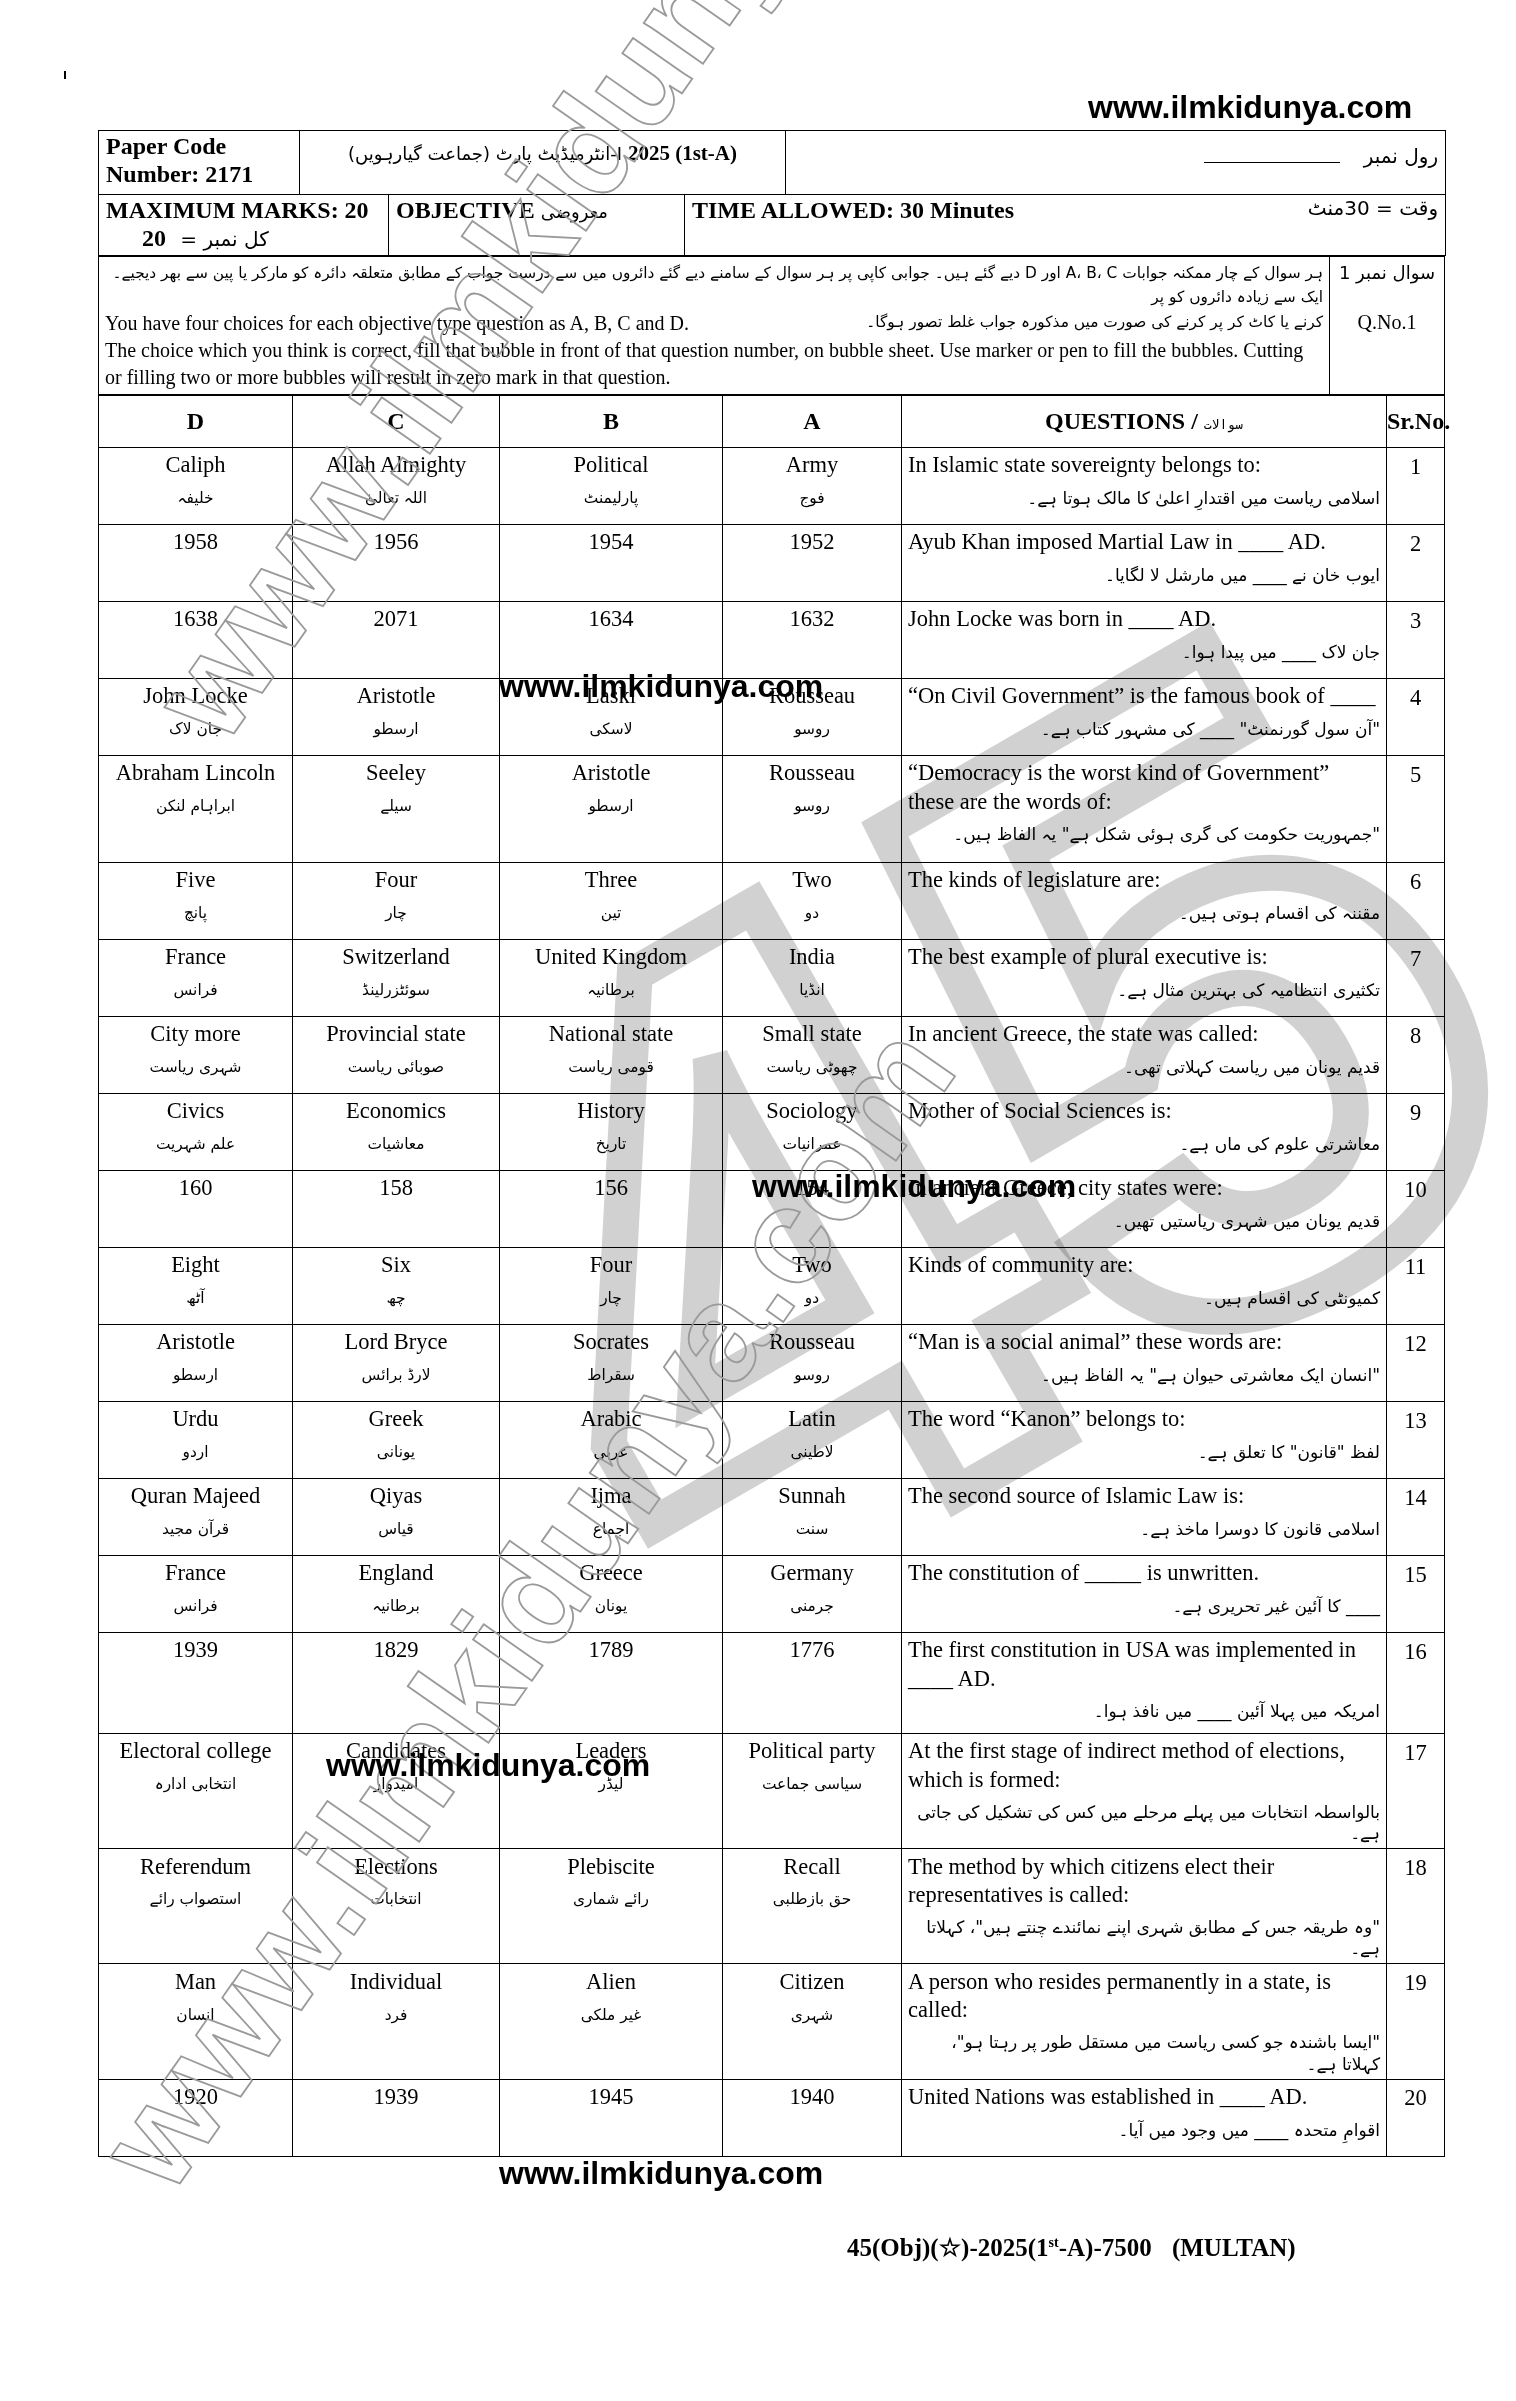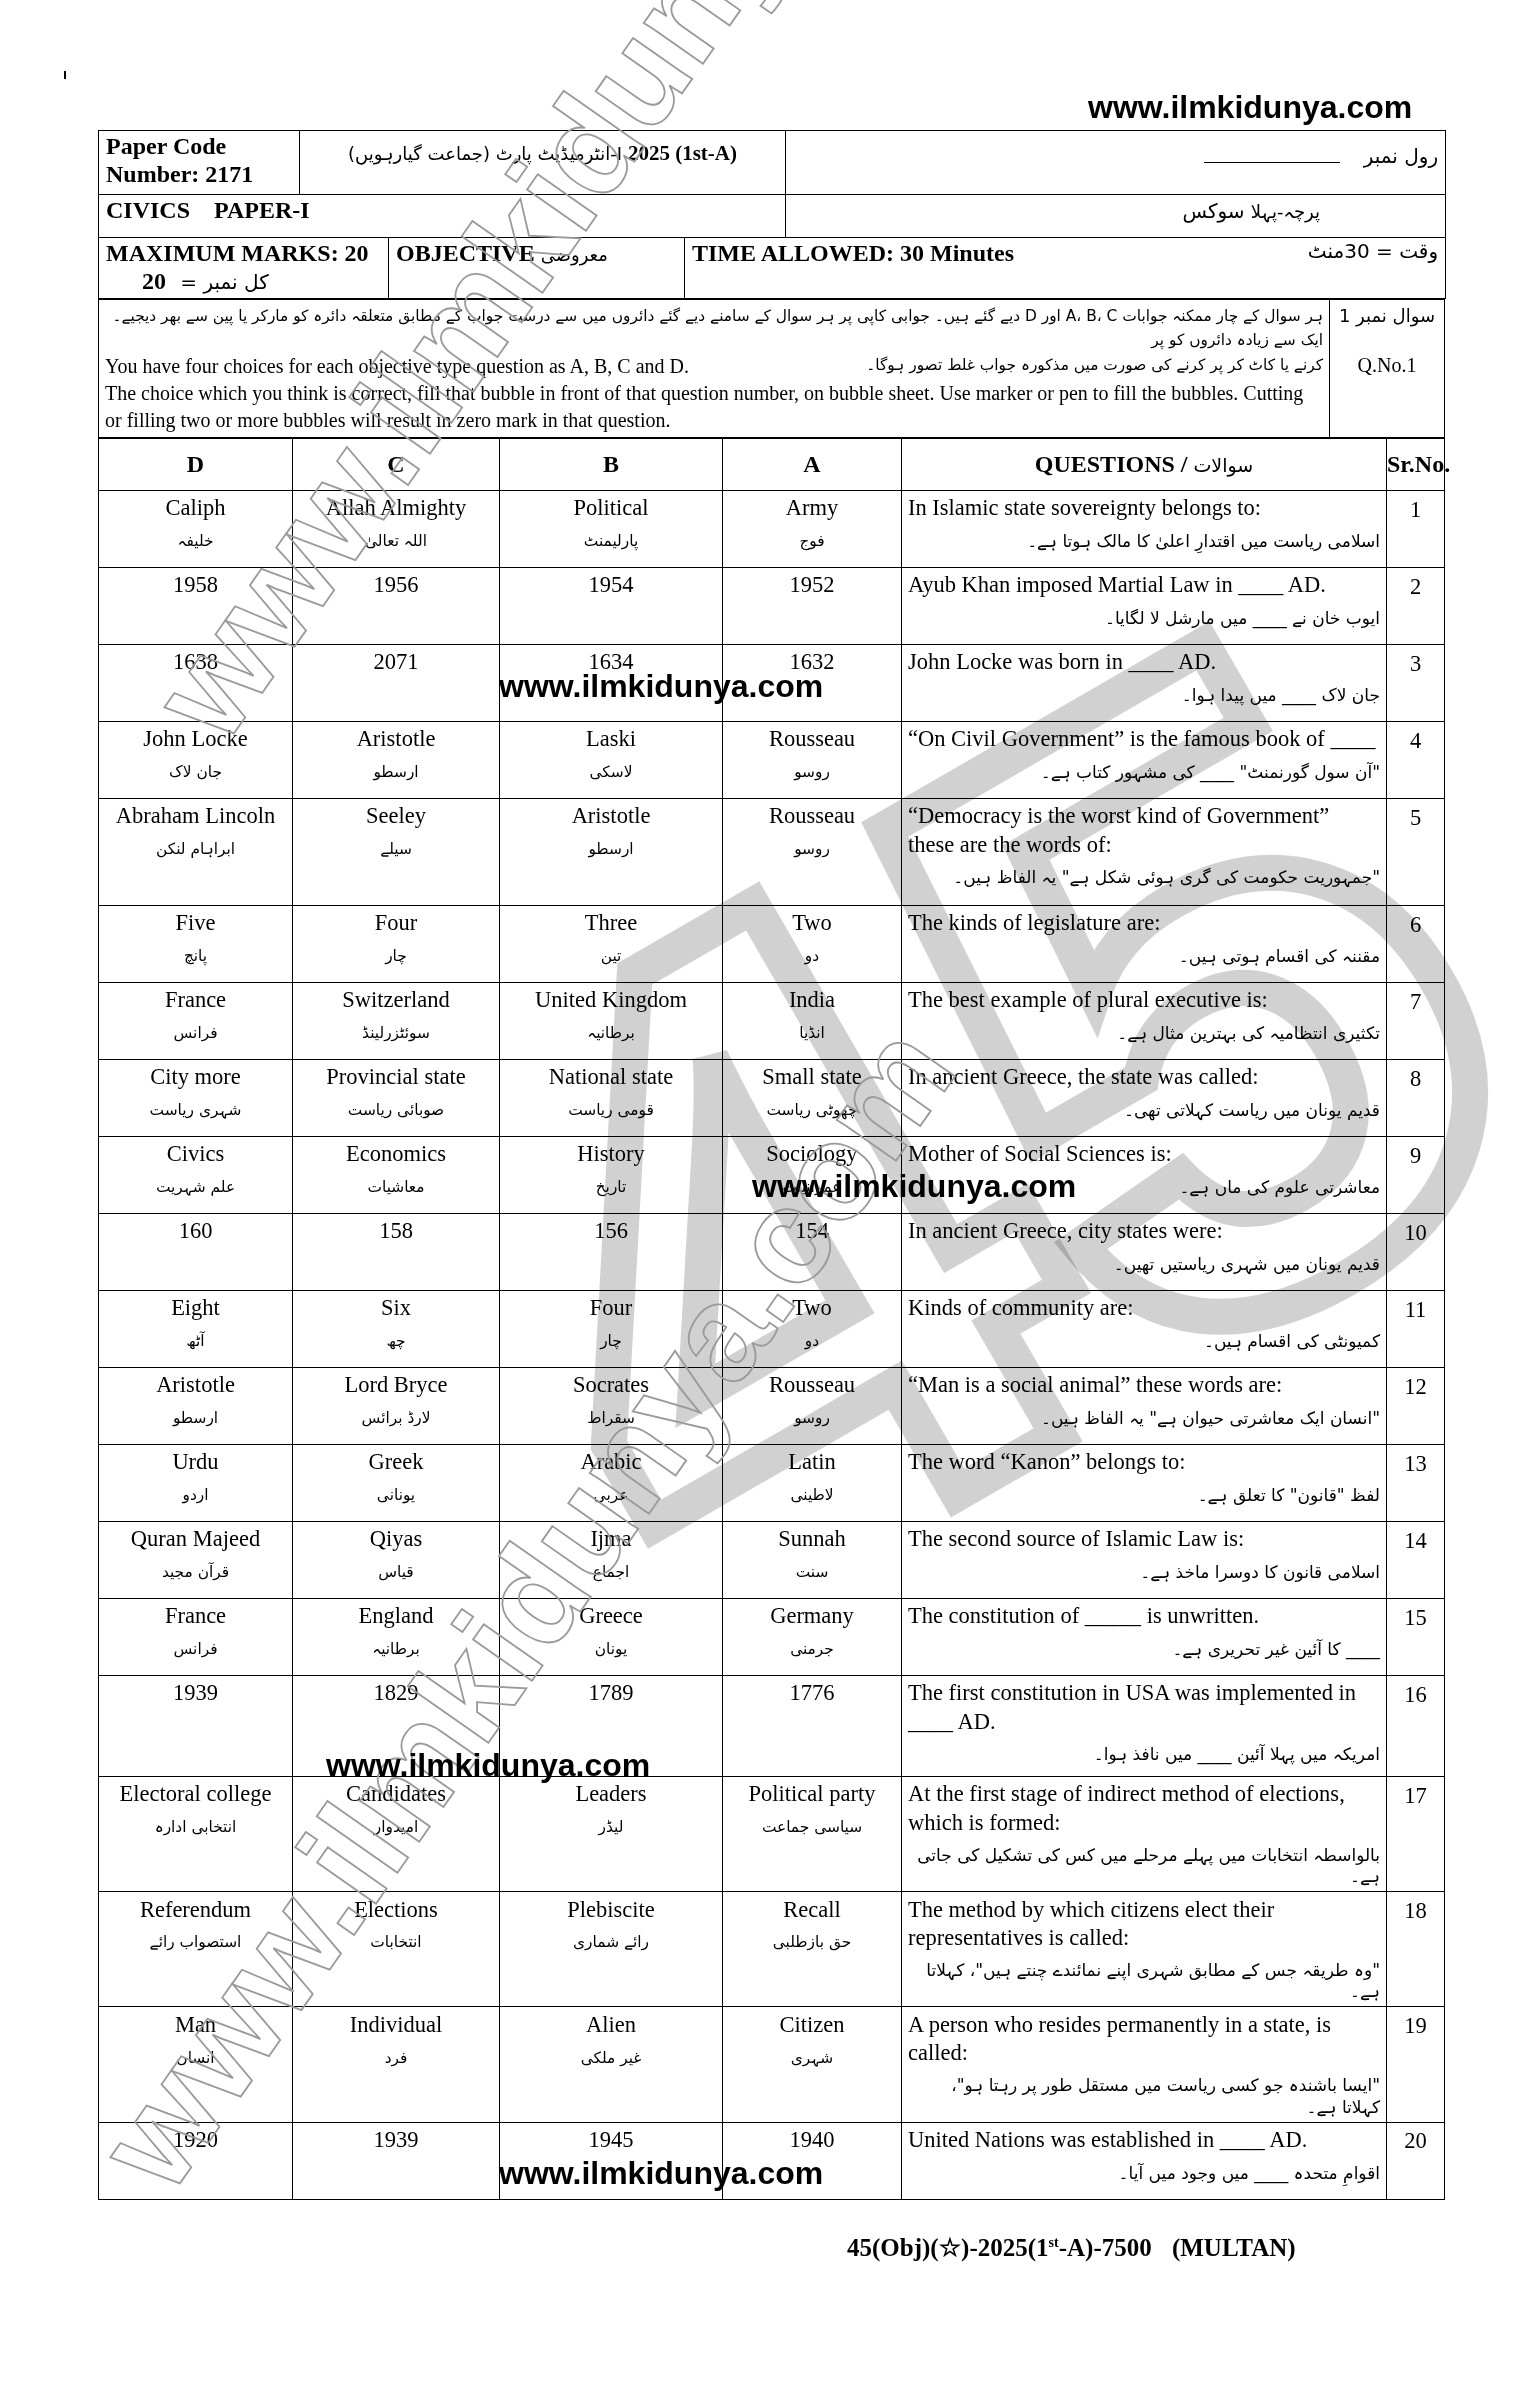--- a/index.html
+++ b/index.html
@@ -12,21 +12,21 @@
   table { border-collapse:collapse; width:100%; table-layout:fixed; }
   td, th { border:1.8px solid #000; padding:0; vertical-align:top; }
   .hdr td { font-size:24px; font-weight:bold; padding:2.4px 7px; line-height:1.15; }
   .urdu { font-family:"DejaVu Sans", sans-serif; direction:rtl; font-weight:normal; }
   .hdr .urdu { font-size:20px; }
   .instr td { font-size:20px; padding:3.6px 6px; line-height:1.35; }
   .instr .urdu-line { font-family:"DejaVu Sans",sans-serif; direction:rtl; font-size:15.4px; line-height:1.6; text-align:right; }
   .qno { text-align:center; font-size:21px; }
   .qno .urdu { font-size:18px; }
   .colhead th { font-size:24px; font-weight:bold; text-align:center; padding:4.7px 0; height:41px; vertical-align:middle; }
-  .colhead th .urdu { font-size:19px; }
+  .colhead th .urdu { font-size:13px;font-family:Liberation Mono, monospace; }
   .qrow td { font-size:22.5px; line-height:1.25; }
   .opt { text-align:center; padding:3.6px 3.6px; }
   .opt .en { display:block; }
   .opt .ur { display:block; font-family:"DejaVu Sans",sans-serif; direction:rtl; font-size:15.4px; margin-top:9.5px; }
   .qtext { padding:3.6px 6px; }
   .qtext .en { display:block; }
   .qtext .ur { display:block; font-family:"DejaVu Sans",sans-serif; direction:rtl; text-align:right; font-size:17px; margin-top:8.3px; }
   .srno { text-align:center; padding-top:4.7px; font-size:22.5px; }
   .footer { position:absolute; left:847px; top:2233px; font-size:25px;font-weight:bold; }
   .footer sup { font-size:14px; }
@@ -61,27 +61,20 @@
         <div>Paper Code</div>
         <div>Number: 2171</div>
       </td>
       <td colspan="4" style="text-align:center;vertical-align:top;padding-top:8.3px;font-weight:normal">
         <span class="urdu" style="font-size:18px">(جماعت گیارہویں) انٹرمیڈیٹ پارٹ-I</span>
         <span style="font-size:21px;font-weight:bold">2025 (1st-A)</span>
       </td>
       <td colspan="2" style="text-align:right;padding-top:10.7px">
         <span style="display:inline-block;width:136px;border-bottom:1.8px solid #000;margin-right:18px;height:18px"></span>
         <span class="urdu">رول نمبر</span>
-      </td>
-    </tr>
-    <tr style="height:43px">
-      <td colspan="5"><span style="white-space:pre">CIVICS    PAPER-I</span></td>
-      <td colspan="2" style="text-align:right">
-        <span class="urdu" style="margin-right:118px;font-size:18px">پرچہ-پہلا</span>
-        <span class="urdu">سوکس</span>
       </td>
     </tr>
     <tr style="height:46px">
       <td colspan="2">
         <span>MAXIMUM MARKS: 20</span>
         <span style="margin-left:36px">20</span>
         <span class="urdu" style="margin-left:8.3px">= کل نمبر</span>
       </td>
       <td colspan="2">
         <span>OBJECTIVE</span>

